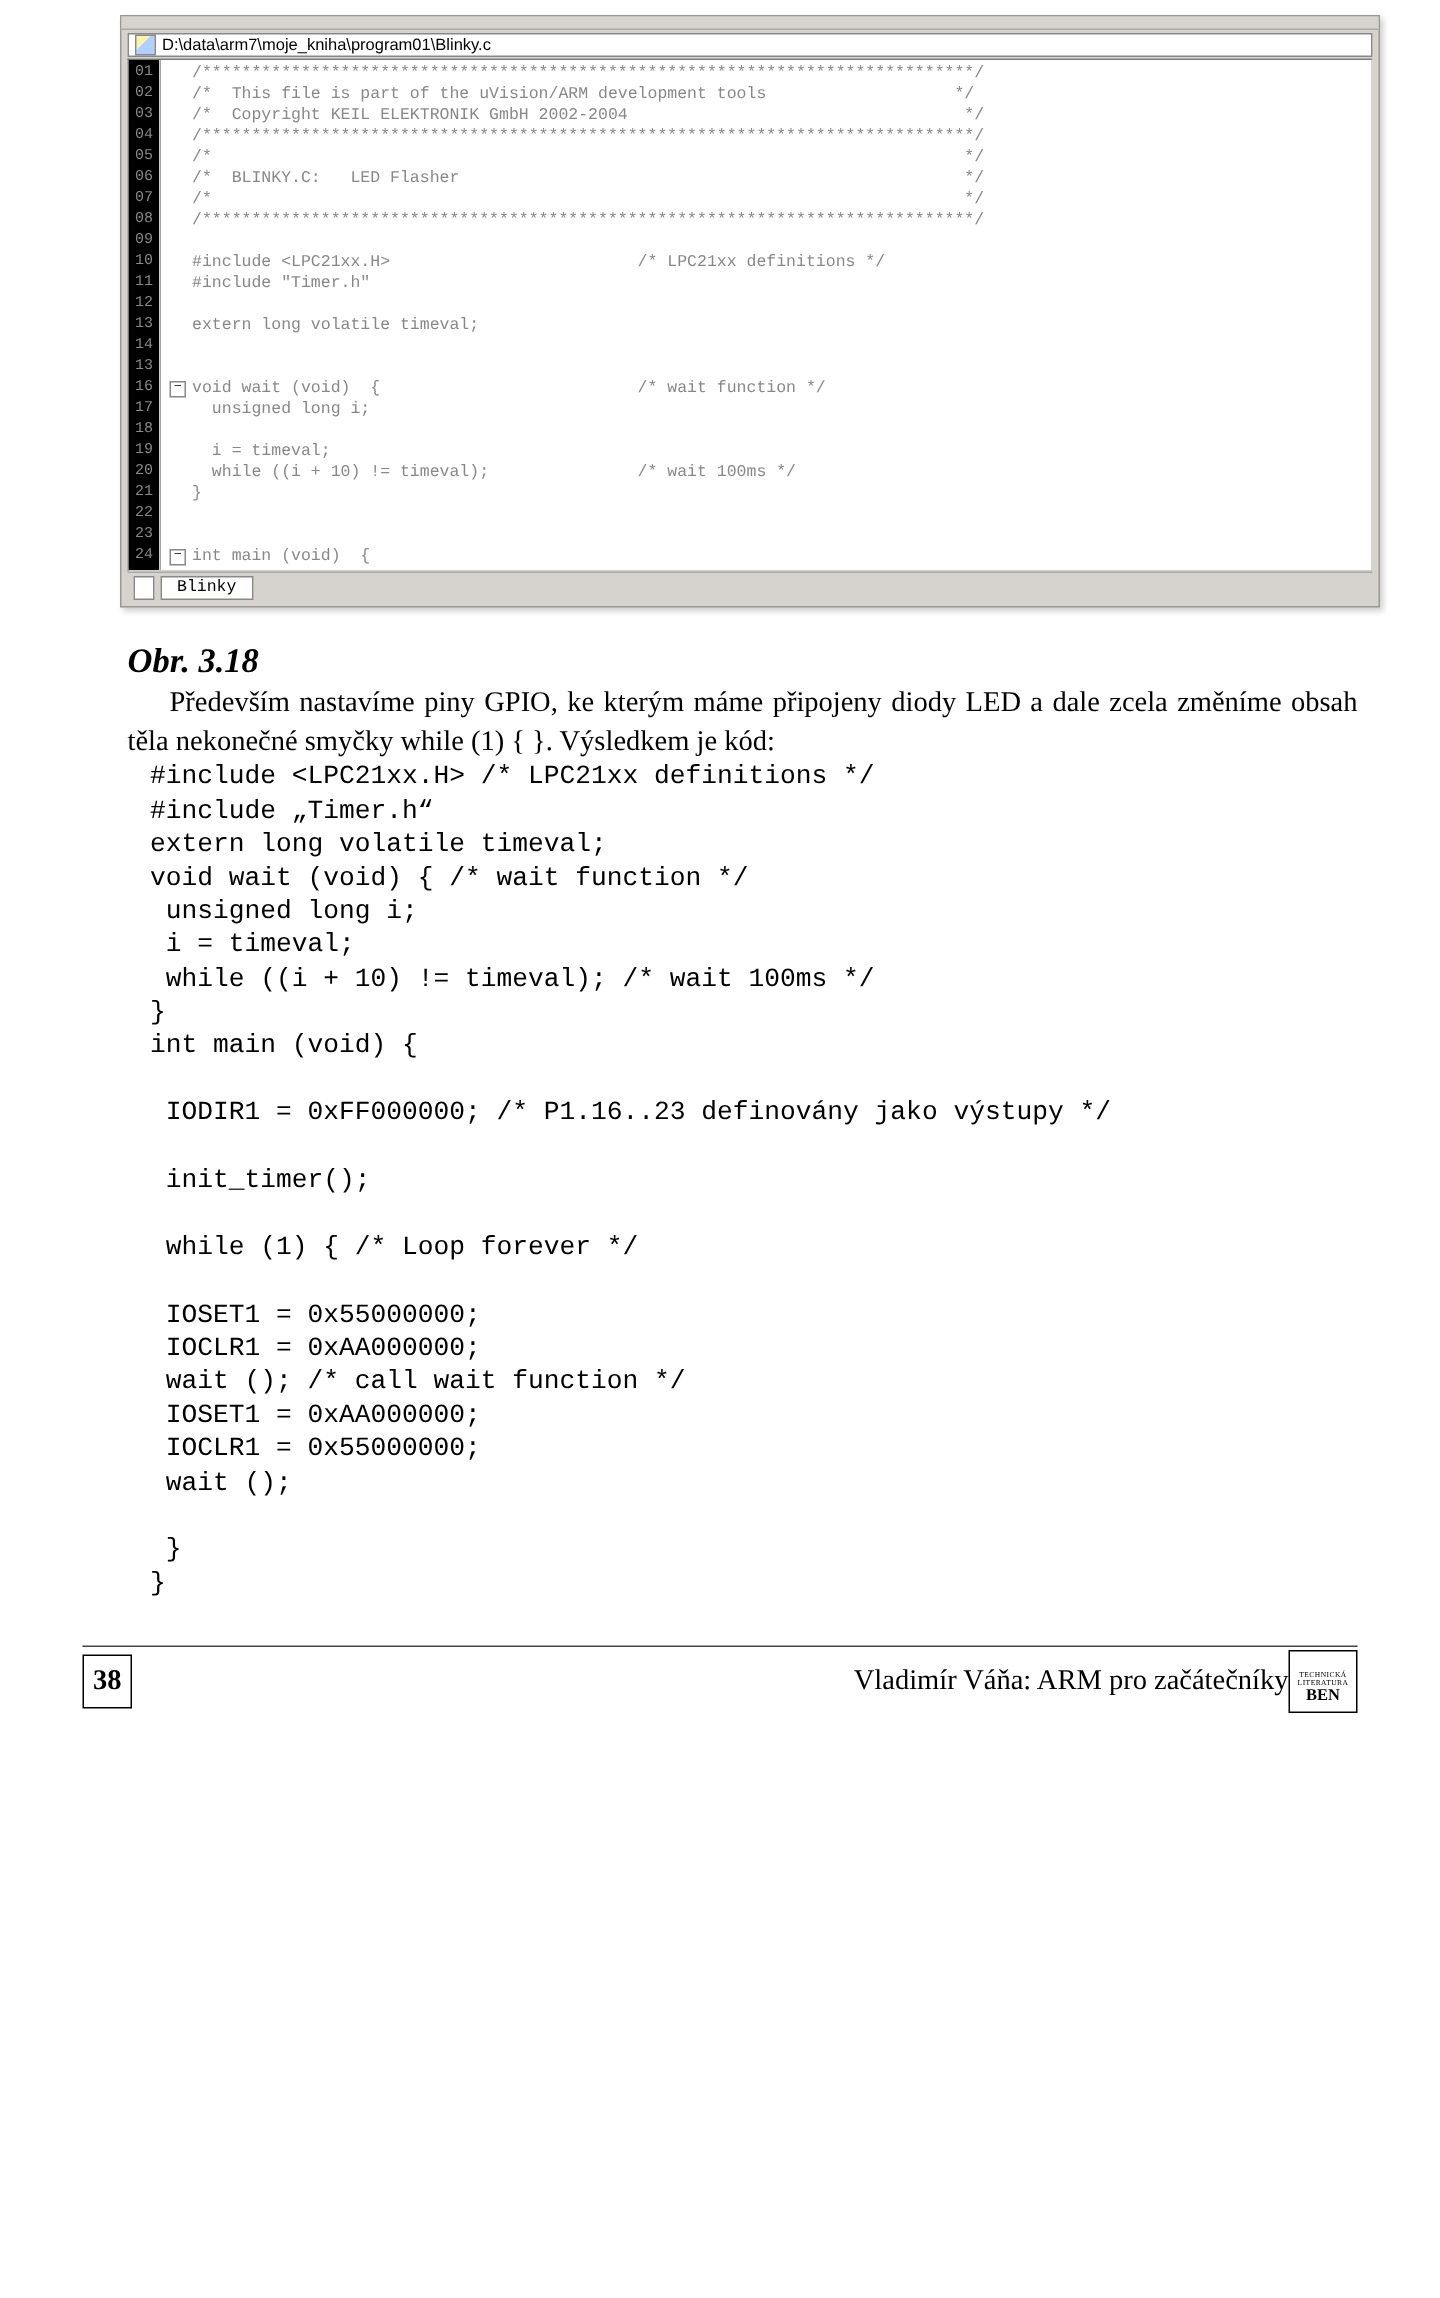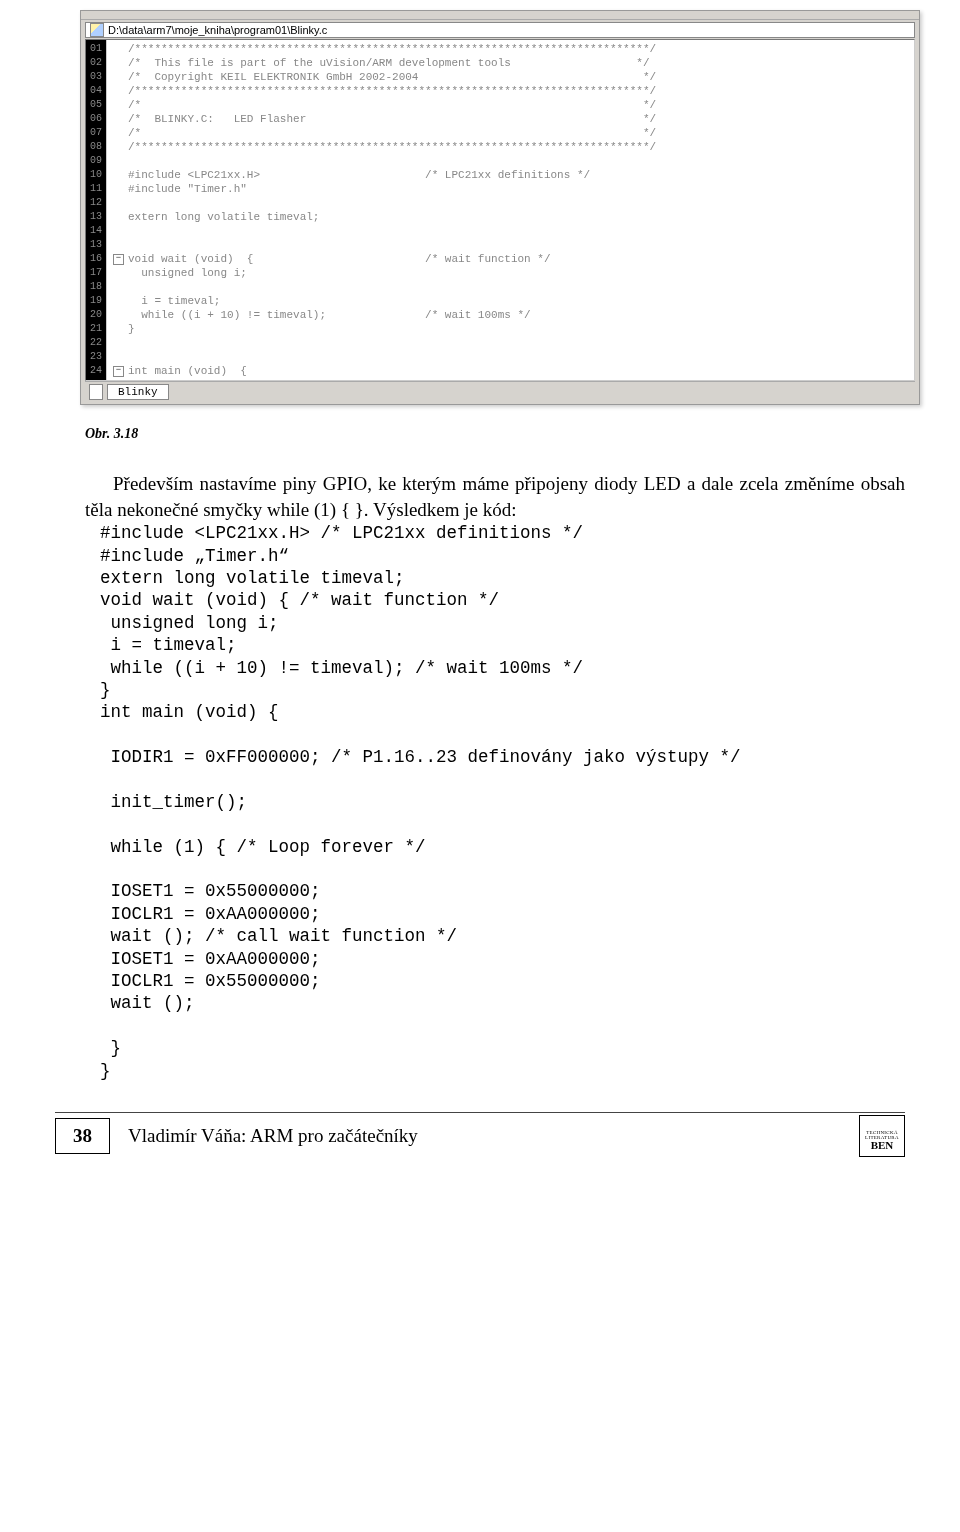--- a/index.html
+++ b/index.html
@@ -102,22 +102,22 @@
     border:1px solid #888;
   }
   .body-text {
     margin: 20px 55px 0 85px;
     font-size: 19px;
     line-height: 1.35;
   }
   .caption {
     font-style: italic;
     font-weight: bold;
-    margin-bottom: 27px;
-    font-size: 14px;
+    margin-bottom: 0;
+    font-size: 23px;
   }
   .para {
     text-align: justify;
     text-indent: 28px;
   }
   .code-listing {
     font-family: "Courier New", monospace;
     font-size: 17.5px;
     line-height: 1.28;
     white-space: pre;
@@ -125,29 +125,29 @@
   }
   .footer {
     display:flex;
     align-items:center;
     margin: 30px 55px 20px 55px;
     border-top: 1px solid #444;
     padding-top: 2px;
   }
   .footer .pagebox {
     border: 1.5px solid #000;
-    padding: 6px 17px;
+    padding: 6px 6px;
     font-weight: bold;
     font-size: 19px;
     margin-right: 18px;
   }
   .footer .title {
     font-size: 19px;
     flex: 1;
-    text-align: left;
+    text-align: right;
   }
   .footer .logo {
     width: 44px;
     height: 26px;
     border: 1px solid #000;
     font-size: 8px;
     text-align:center;
     line-height:1.0;
     padding-top:14px;
     font-family: serif;

